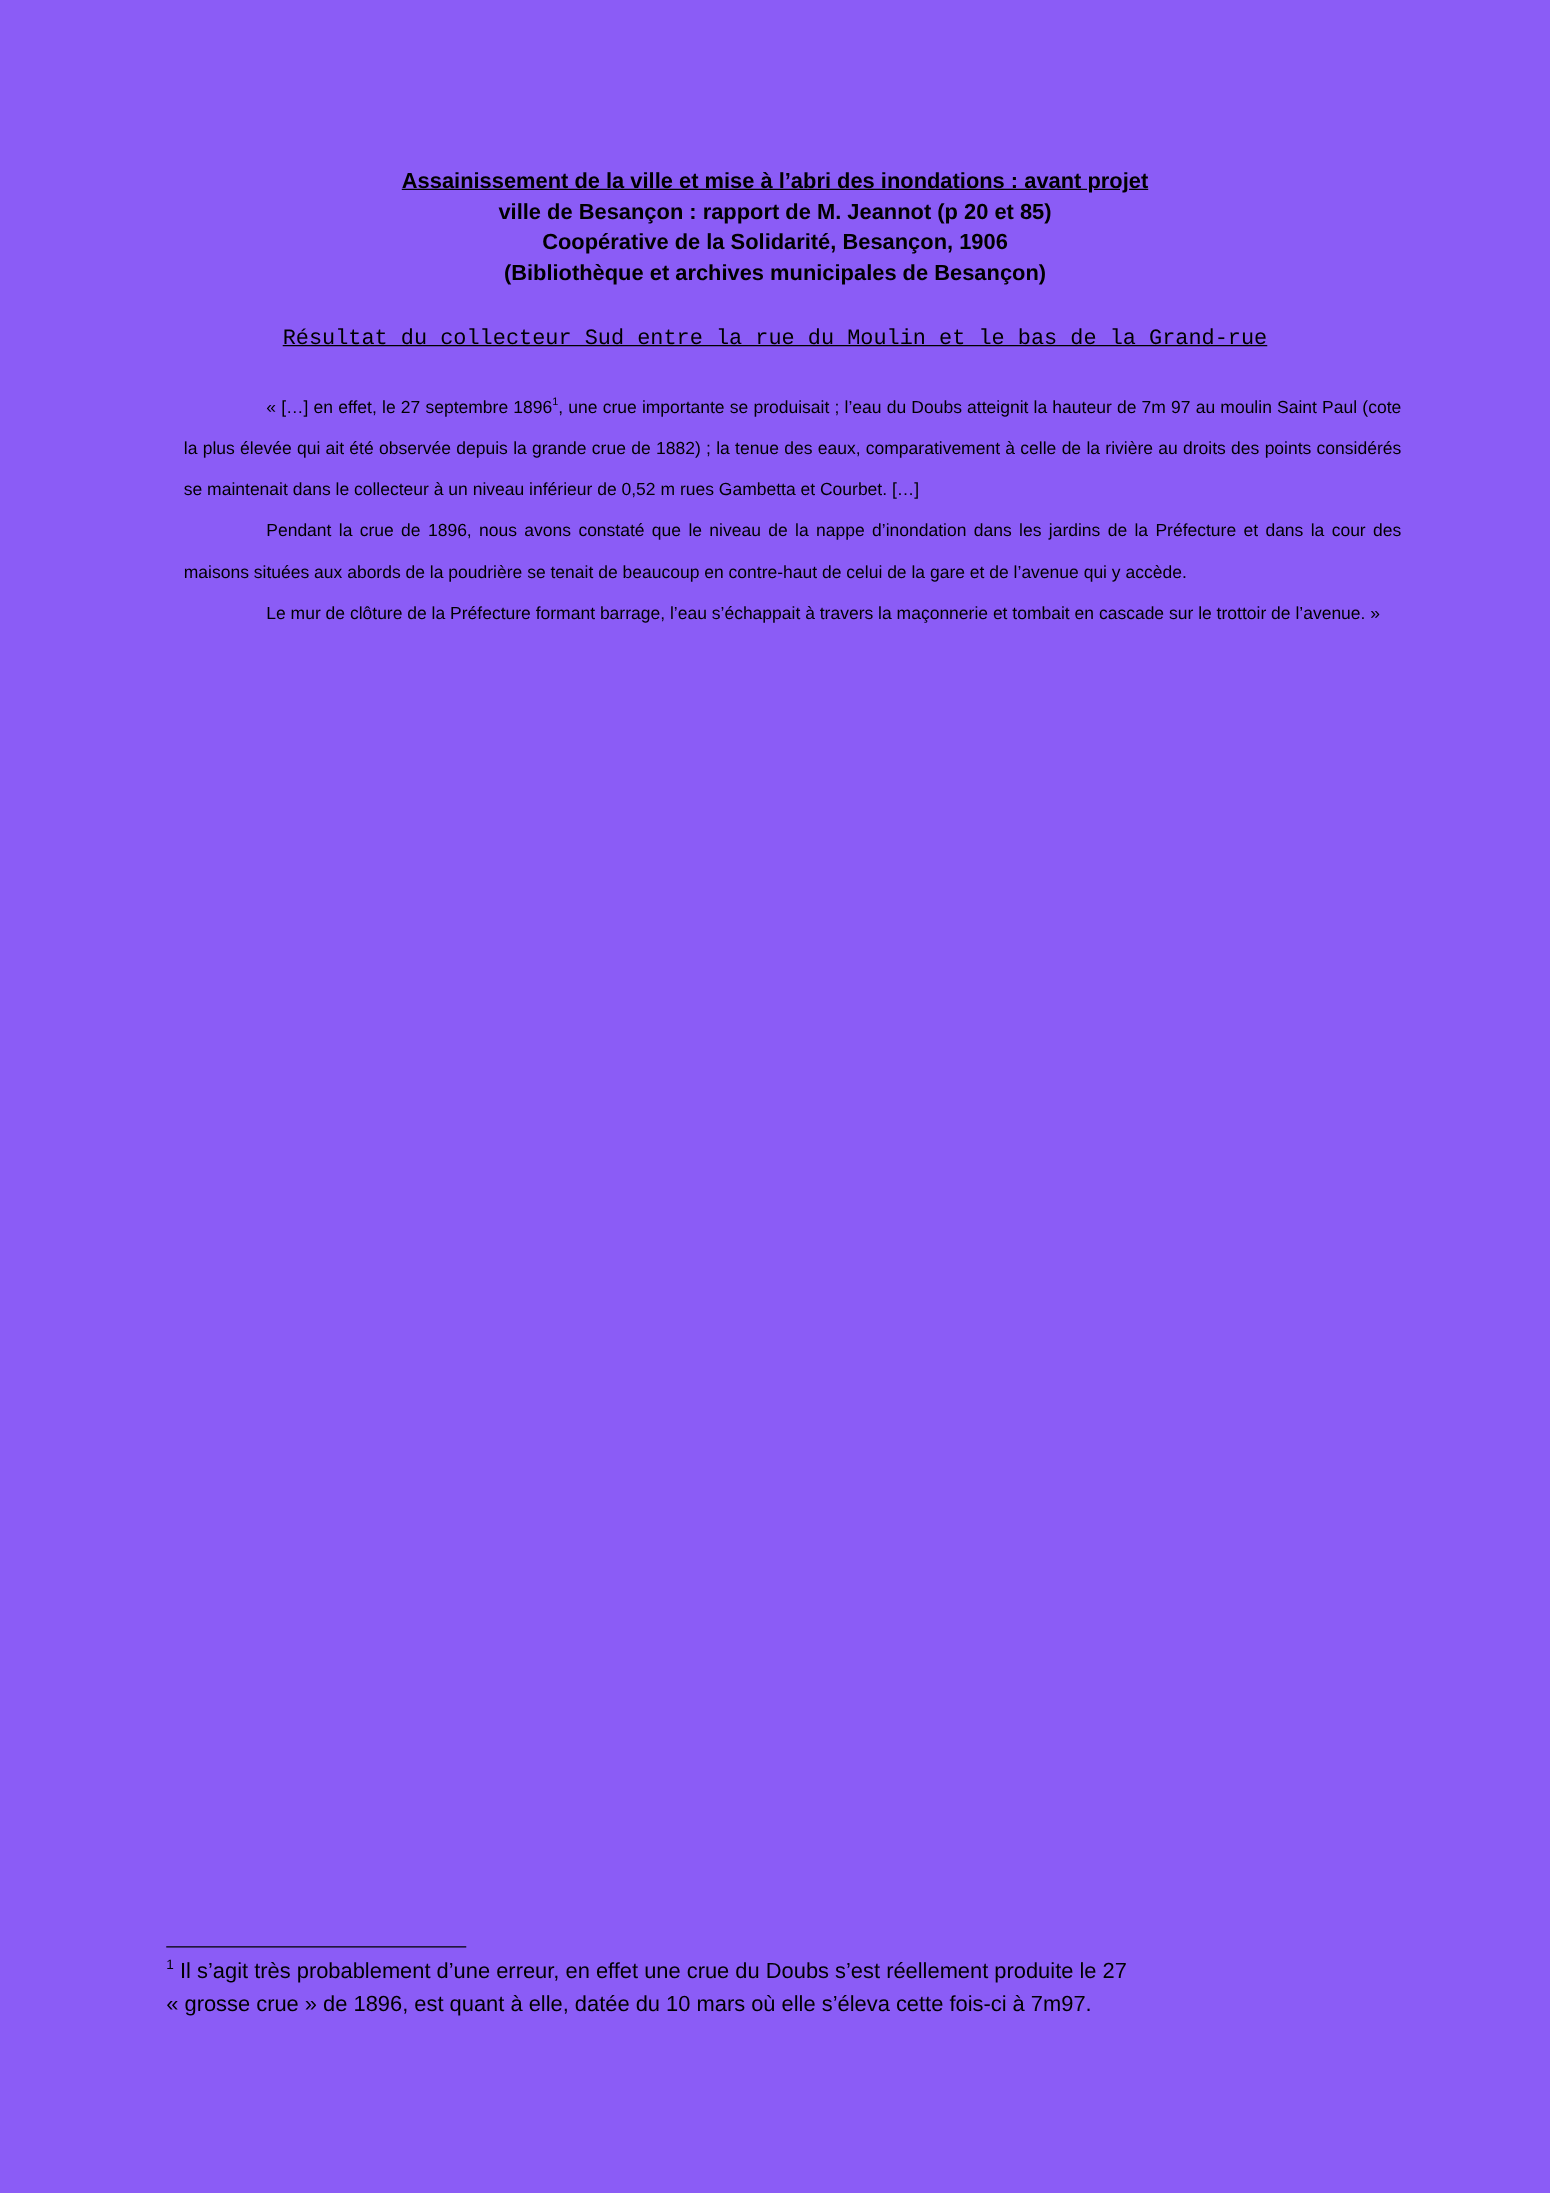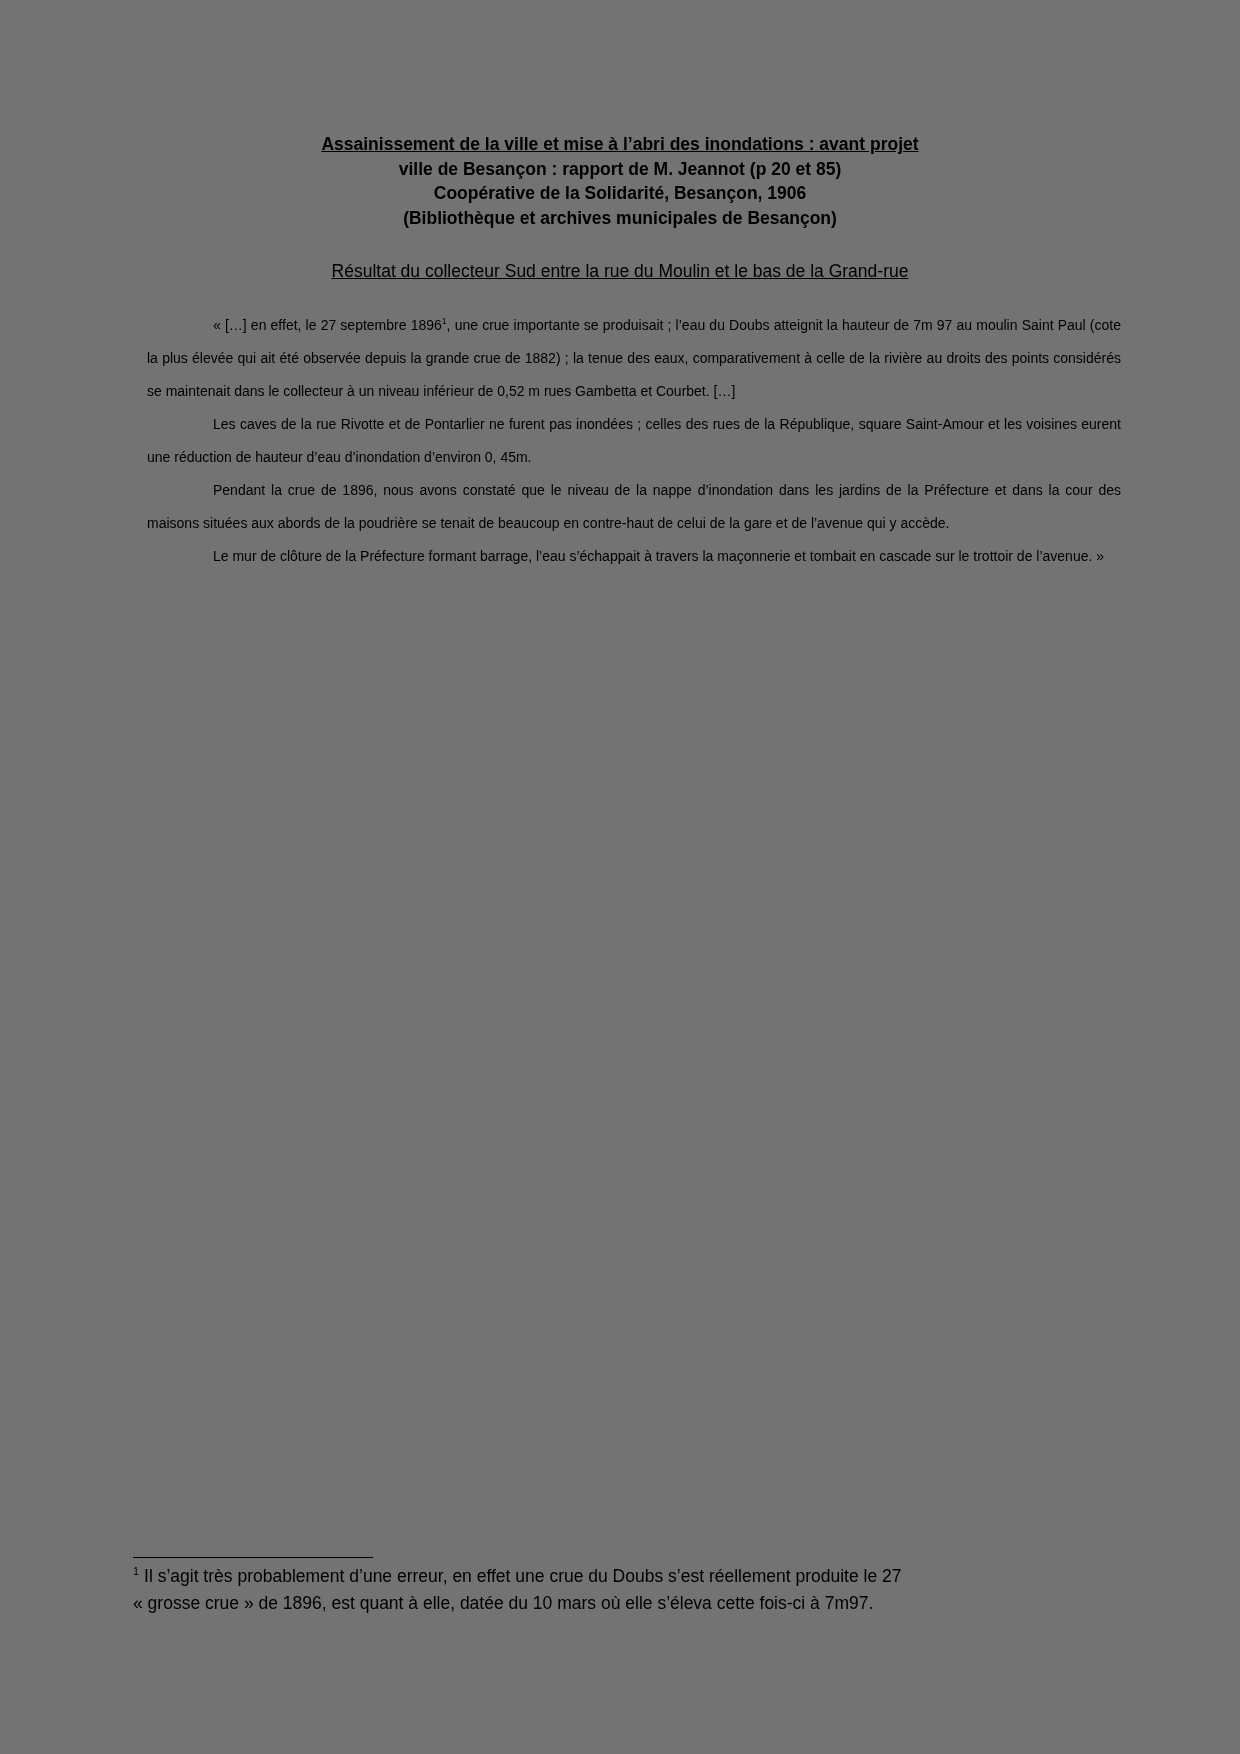--- a/index.html
+++ b/index.html
@@ -1,21 +1,21 @@
 <!DOCTYPE html>
 <html lang="fr"><head>
 <meta charset="utf-8">
 <style>
   html, body { margin: 0; padding: 0; background: #e8e8e8; }
   .page {
     position: relative;
     width: 1240px;
     height: 1754px;
     margin: 0 auto;
-    background: #737373;
+    background: #8b5cf6;
     color: #000000;
     font-family: "Liberation Sans", sans-serif;
     overflow: hidden;
   }
   .header {
     position: absolute;
     left: 133px;
     top: 132px;
     width: 974px;
     text-align: center;
@@ -27,20 +27,21 @@
   .u { text-decoration: underline; }
   .section-heading {
     position: absolute;
     left: 133px;
     top: 259px;
     width: 974px;
     text-align: center;
     font-size: 17.5px;
     font-weight: normal;
     line-height: 24px;
+    font-family: Liberation Mono, monospace;
   }
   .body-text {
     position: absolute;
     left: 147px;
     top: 309px;
     width: 974px;
     font-size: 14px;
     line-height: 33px;
     text-align: justify;
   }
@@ -79,21 +80,20 @@
     <div class="title-line-3">Coopérative de la Solidarité, Besançon, 1906</div>
     <div class="title-line-4">(Bibliothèque et archives municipales de Besançon)</div>
   </div>
 
   <div class="section-heading">
     <span class="u">Résultat du collecteur Sud entre la rue du Moulin et le bas de la Grand-rue</span>
   </div>
 
   <div class="body-text">
     <p><span>« […] en effet, le 27 septembre 1896</span><sup class="fn-ref">1</sup><span>, une crue importante se produisait ; l’eau du Doubs atteignit la hauteur de 7m 97 au moulin Saint Paul (cote la plus élevée qui ait été observée depuis la grande crue de 1882) ; la tenue des eaux, comparativement à celle de la rivière au droits des points considérés se maintenait dans le collecteur à un niveau inférieur de 0,52 m rues Gambetta et Courbet. […]</span></p>
-    <p>Les caves de la rue Rivotte et de Pontarlier ne furent pas inondées ; celles des rues de la République, square Saint-Amour et les voisines eurent une réduction de hauteur d’eau d’inondation d’environ 0, 45m.</p>
     <p>Pendant la crue de 1896, nous avons constaté que le niveau de la nappe d’inondation dans les jardins de la Préfecture et dans la cour des maisons situées aux abords de la poudrière se tenait de beaucoup en contre-haut de celui de la gare et de l’avenue qui y accède.</p>
     <p>Le mur de clôture de la Préfecture formant barrage, l’eau s’échappait à travers la maçonnerie et tombait en cascade sur le trottoir de l’avenue. »</p>
   </div>
 
   <div class="footnote">
     <div class="footnote-rule"></div>
     <div class="fn-line"><sup class="fn-ref">1</sup><span>Il s’agit très probablement d’une erreur, en effet une crue du Doubs s’est réellement produite le 27</span></div>
     <div class="fn-line">« grosse crue » de 1896, est quant à elle, datée du 10 mars où elle s’éleva cette fois-ci à 7m97.</div>
   </div>
 

